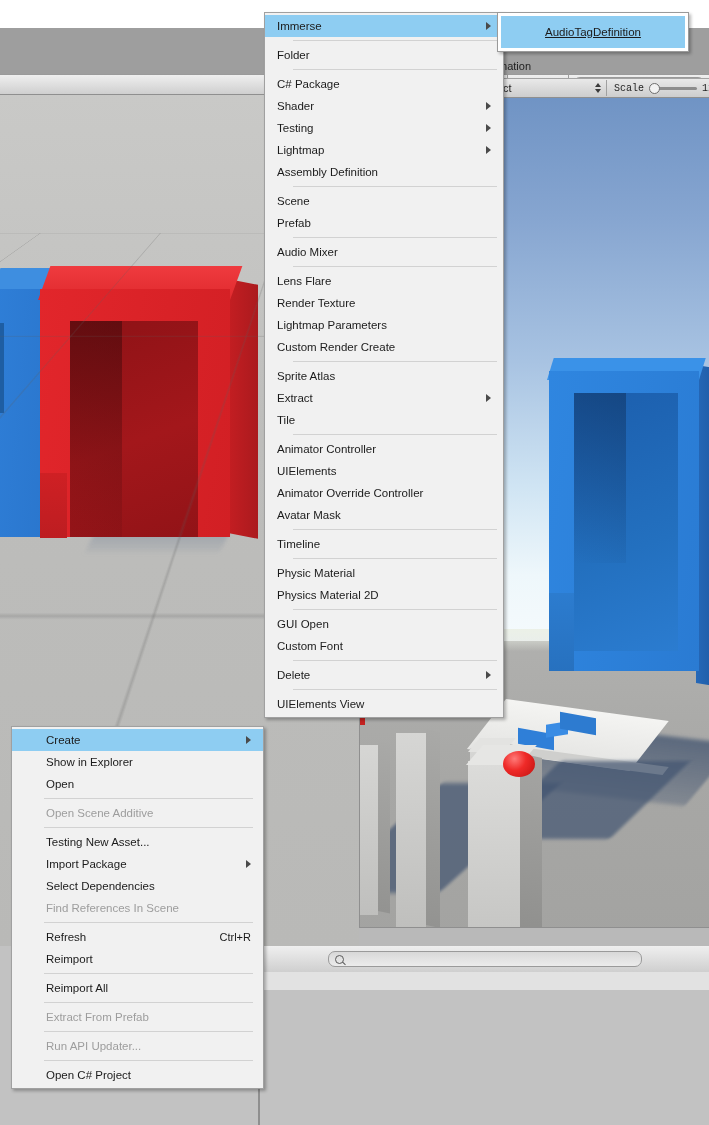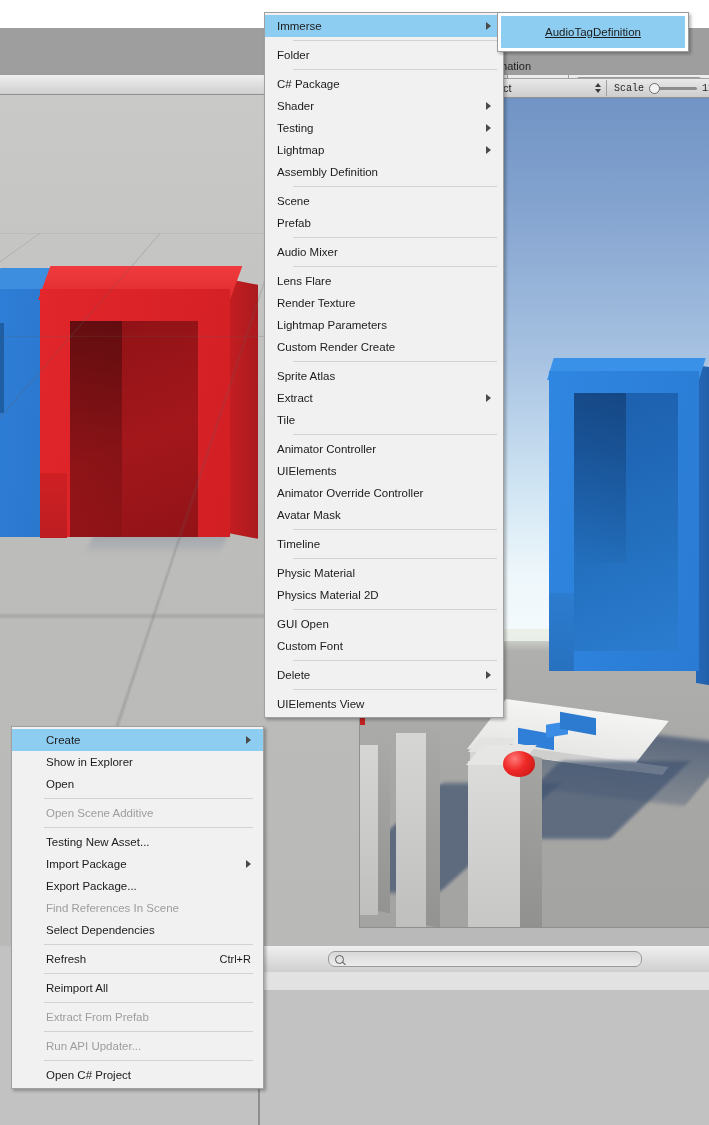--- a/index.html
+++ b/index.html
@@ -375,32 +375,32 @@
       </div>
       <div class="msep"></div>
       <div class="mi">
         <span>Testing New Asset...</span>
       </div>
       <div class="mi">
         <span>Import Package</span>
         <span class="arrow"></span>
       </div>
       <div class="mi">
-        <span>Export Package...</span>
+        <span>Select Dependencies</span>
       </div>
       <div class="mi disabled">
         <span>Find References In Scene</span>
       </div>
-      <div class="mi">
-        <span>Select Dependencies</span>
-      </div>
       <div class="msep"></div>
       <div class="mi">
         <span>Refresh</span>
         <span class="shortcut">Ctrl+R</span>
+      </div>
+      <div class="mi">
+        <span>Reimport</span>
       </div>
       <div class="msep"></div>
       <div class="mi">
         <span>Reimport All</span>
       </div>
       <div class="msep"></div>
       <div class="mi disabled">
         <span>Extract From Prefab</span>
       </div>
       <div class="msep"></div>

